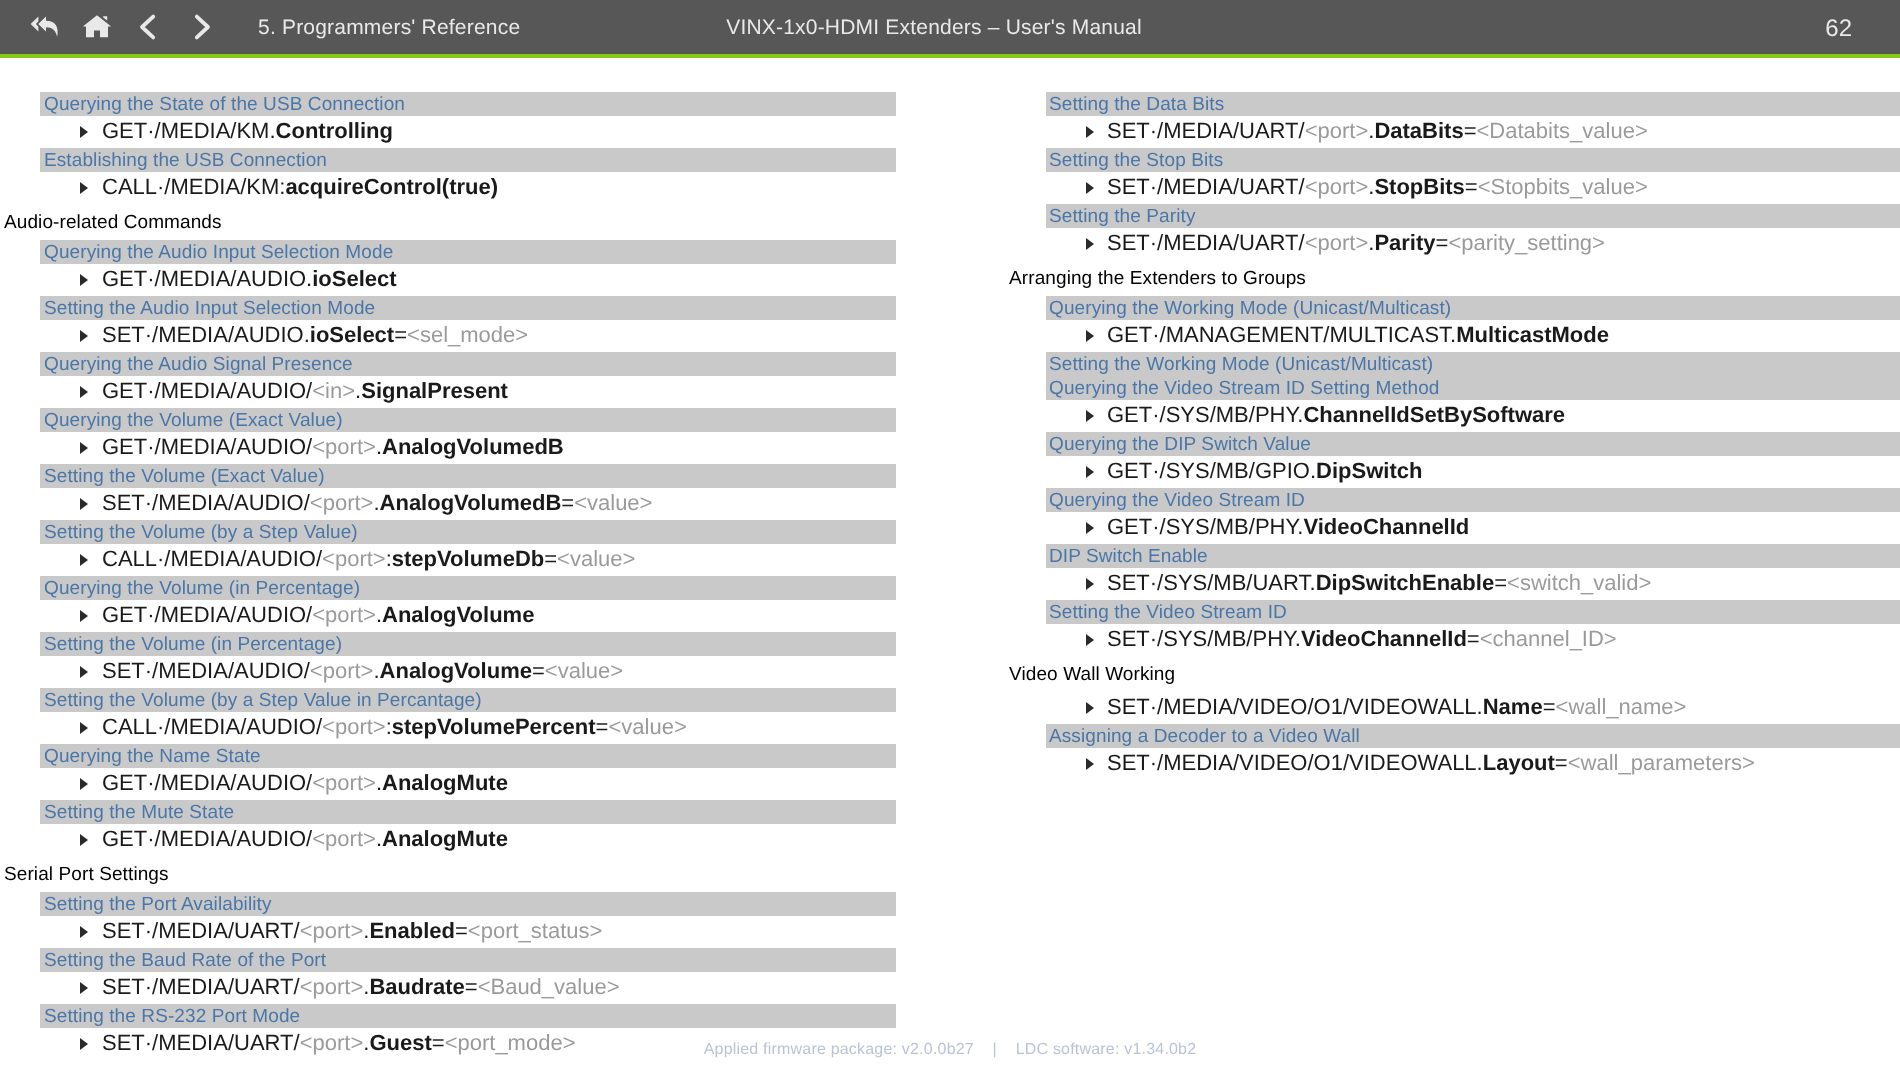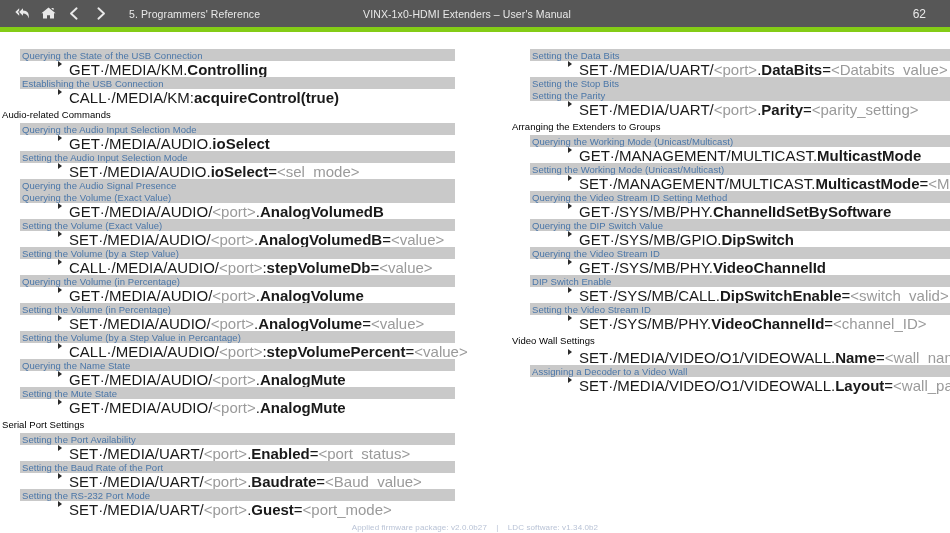--- a/index.html
+++ b/index.html
@@ -16,21 +16,21 @@
     position: relative;
   }
 
   
   .topbar {
     height: 27px;
     background: #575757;
     display: flex;
     align-items: center;
     position: relative;
-    border-bottom: 5px solid #84cc16;
+    border-bottom: 2px solid #84cc16;
   }
   .nav-icons {
     display: flex;
     align-items: center;
     gap: 4px;
     padding-left: 11px;
   }
   .nav-icon {
     width: 22px;
     height: 22px;
@@ -105,23 +105,24 @@
   .topic-link {
     color: #4a76a8;
     font-size: 9.5px;
     letter-spacing: 0.05px;
     cursor: pointer;
     white-space: nowrap;
     text-decoration: none;
   }
   .cmd {
     display: flex;
+    align-items: center;
     height: 16px;
-    padding-left: 58px;
-    font-size: 15px;
+    padding-left: 40px;
+    font-size: 11px;
     white-space: nowrap;
   }
   .tri {
     width: 0; height: 0;
     border-left: 4px solid #2a2a2a;
     border-top: 3px solid transparent;
     border-bottom: 3px solid transparent;
     margin-right: 7px;
     flex: 0 0 auto;
   }
@@ -202,20 +203,24 @@
         <div class="topic">
           <span class="topic-link">Setting the Audio Input Selection Mode</span>
         </div>
         <div class="cmd">
           <span class="tri"></span>
           <span class="cmd-text"><span>SET·/MEDIA/AUDIO.</span><b>ioSelect</b><span>=</span><span class="ph">&lt;sel_mode&gt;</span></span>
         </div>
         <div class="topic">
           <span class="topic-link">Querying the Audio Signal Presence</span>
         </div>
+        <div class="cmd">
+          <span class="tri"></span>
+          <span class="cmd-text"><span>GET·/MEDIA/AUDIO/</span><span class="ph">&lt;in&gt;</span><span>.</span><b>SignalPresent</b></span>
+        </div>
         <div class="topic">
           <span class="topic-link">Querying the Volume (Exact Value)</span>
         </div>
         <div class="cmd">
           <span class="tri"></span>
           <span class="cmd-text"><span>GET·/MEDIA/AUDIO/</span><span class="ph">&lt;port&gt;</span><span>.</span><b>AnalogVolumedB</b></span>
         </div>
         <div class="topic">
           <span class="topic-link">Setting the Volume (Exact Value)</span>
         </div>
@@ -292,42 +297,42 @@
         <div class="topic">
           <span class="topic-link">Setting the Data Bits</span>
         </div>
         <div class="cmd">
           <span class="tri"></span>
           <span class="cmd-text"><span>SET·/MEDIA/UART/</span><span class="ph">&lt;port&gt;</span><span>.</span><b>DataBits</b><span>=</span><span class="ph">&lt;Databits_value&gt;</span></span>
         </div>
         <div class="topic">
           <span class="topic-link">Setting the Stop Bits</span>
         </div>
+        <div class="cmd">
+          <span class="tri"></span>
+          <span class="cmd-text"><span>SET·/MEDIA/UART/</span><span class="ph">&lt;port&gt;</span><span>.</span><b>StopBits</b><span>=</span><span class="ph">&lt;Stopbits_value&gt;</span></span>
+        </div>
         <div class="topic">
           <span class="topic-link">Setting the Parity</span>
         </div>
         <div class="cmd">
           <span class="tri"></span>
           <span class="cmd-text"><span>SET·/MEDIA/UART/</span><span class="ph">&lt;port&gt;</span><span>.</span><b>Parity</b><span>=</span><span class="ph">&lt;parity_setting&gt;</span></span>
         </div>
         <div class="section-head">Arranging the Extenders to Groups</div>
         <div class="topic">
           <span class="topic-link">Querying the Working Mode (Unicast/Multicast)</span>
         </div>
         <div class="cmd">
           <span class="tri"></span>
           <span class="cmd-text"><span>GET·/MANAGEMENT/MULTICAST.</span><b>MulticastMode</b></span>
         </div>
         <div class="topic">
           <span class="topic-link">Setting the Working Mode (Unicast/Multicast)</span>
         </div>
-        <div class="cmd">
-          <span class="tri"></span>
-          <span class="cmd-text"><span>SET·/MANAGEMENT/MULTICAST.</span><b>MulticastMode</b><span>=</span><span class="ph">&lt;Multicast_mode&gt;</span></span>
-        </div>
         <div class="topic">
           <span class="topic-link">Querying the Video Stream ID Setting Method</span>
         </div>
         <div class="cmd">
           <span class="tri"></span>
           <span class="cmd-text"><span>GET·/SYS/MB/PHY.</span><b>ChannelIdSetBySoftware</b></span>
         </div>
         <div class="topic">
           <span class="topic-link">Querying the DIP Switch Value</span>
         </div>
@@ -340,30 +345,30 @@
         </div>
         <div class="cmd">
           <span class="tri"></span>
           <span class="cmd-text"><span>GET·/SYS/MB/PHY.</span><b>VideoChannelId</b></span>
         </div>
         <div class="topic">
           <span class="topic-link">DIP Switch Enable</span>
         </div>
         <div class="cmd">
           <span class="tri"></span>
-          <span class="cmd-text"><span>SET·/SYS/MB/CALL.</span><b>DipSwitchEnable</b><span>=</span><span class="ph">&lt;switch_valid&gt;</span></span>
+          <span class="cmd-text"><span>SET·/SYS/MB/UART.</span><b>DipSwitchEnable</b><span>=</span><span class="ph">&lt;switch_valid&gt;</span></span>
         </div>
         <div class="topic">
           <span class="topic-link">Setting the Video Stream ID</span>
         </div>
         <div class="cmd">
           <span class="tri"></span>
           <span class="cmd-text"><span>SET·/SYS/MB/PHY.</span><b>VideoChannelId</b><span>=</span><span class="ph">&lt;channel_ID&gt;</span></span>
         </div>
-        <div class="section-head">Video Wall Settings</div>
+        <div class="section-head">Video Wall Working</div>
         <div class="cmd">
           <span class="tri"></span>
           <span class="cmd-text"><span>SET·/MEDIA/VIDEO/O1/VIDEOWALL.</span><b>Name</b><span>=</span><span class="ph">&lt;wall_name&gt;</span></span>
         </div>
         <div class="topic">
           <span class="topic-link">Assigning a Decoder to a Video Wall</span>
         </div>
         <div class="cmd">
           <span class="tri"></span>
           <span class="cmd-text"><span>SET·/MEDIA/VIDEO/O1/VIDEOWALL.</span><b>Layout</b><span>=</span><span class="ph">&lt;wall_parameters&gt;</span></span>

